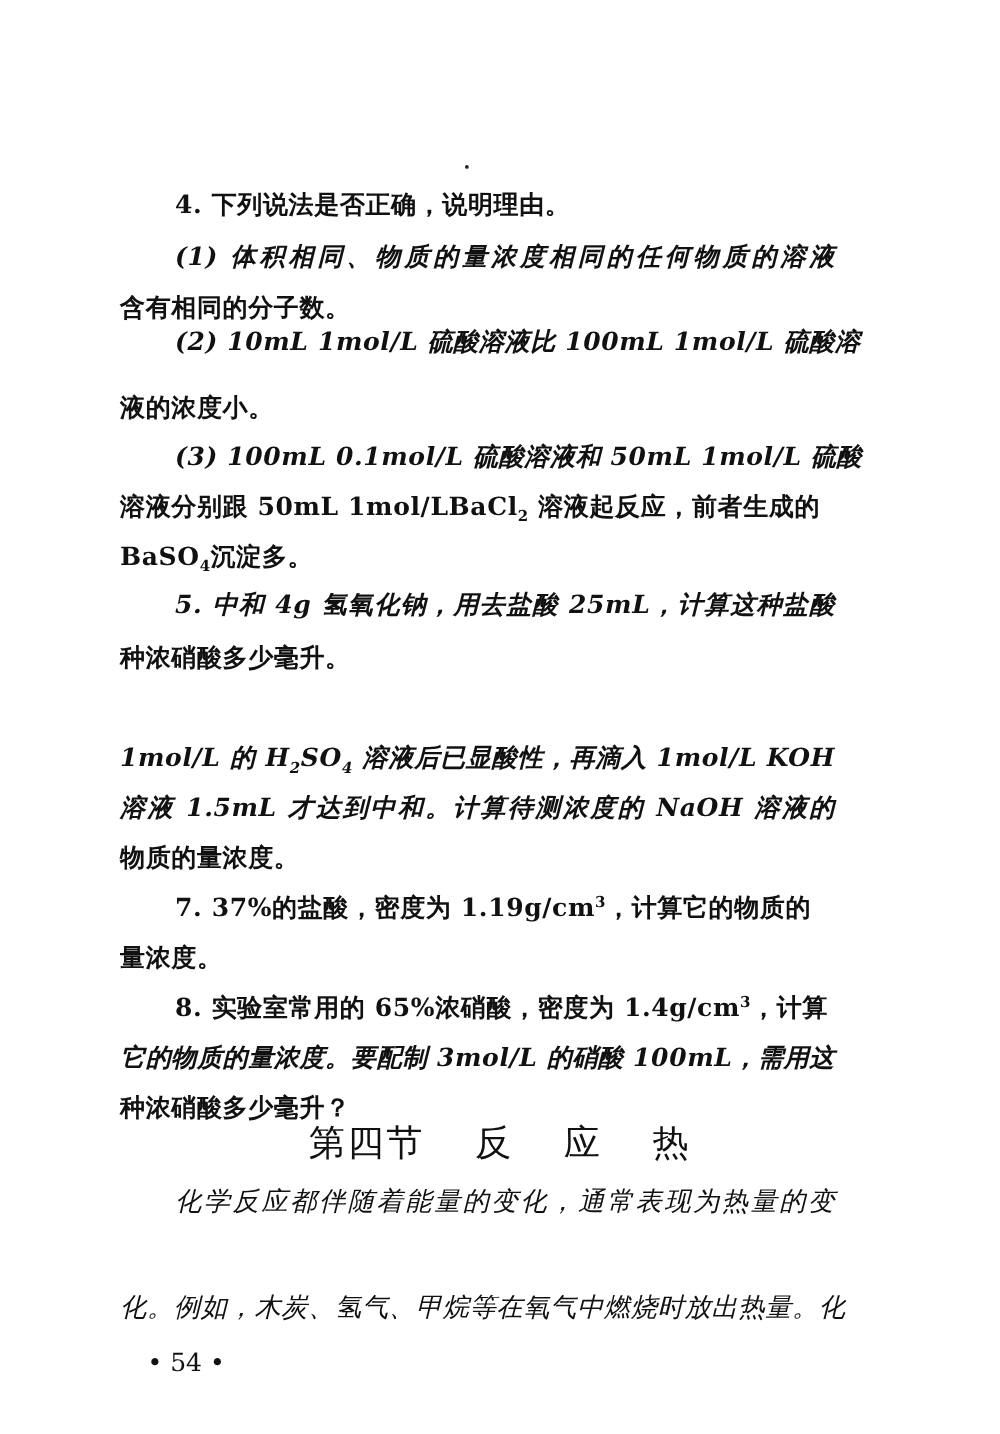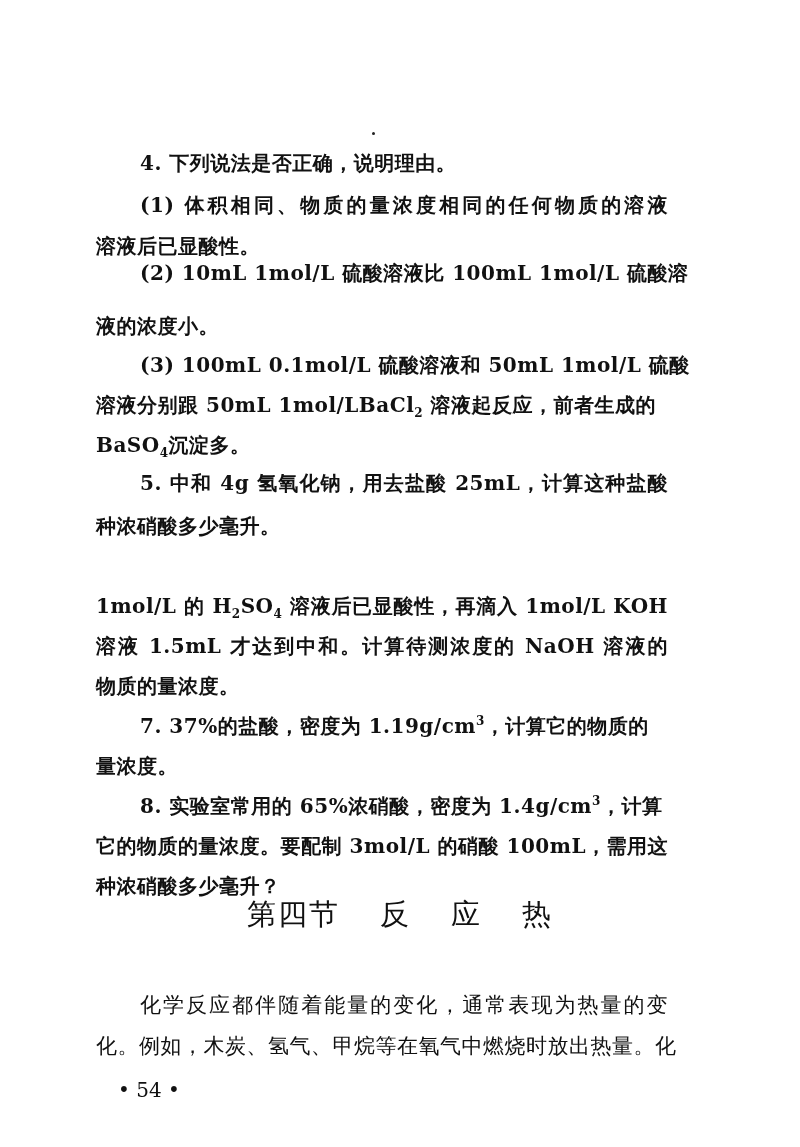--- a/index.html
+++ b/index.html
@@ -3,38 +3,38 @@
 <meta charset="utf-8">
 <style>
   html, body { margin: 0; padding: 0; background: #ffffff; }
   body { width: 800px; height: 1147px; position: relative; overflow: hidden;
          font-family: "DejaVu Serif", "Liberation Serif", serif; color: #111; }
   .page { position: absolute; left: 0; top: 0; width: 800px; height: 1147px; padding-left: 10px; }
   .dot { position: absolute; left: 372px; top: 132px; width: 3px; height: 3px; background:#222; border-radius:50%; }
   .line { position: absolute; left: 96px; width: 572px; font-size: 20px; line-height: 26px;
           font-weight: bold; white-space: nowrap; letter-spacing: 0.5px; }
   .indent { left: 140px; width: 528px; }
-  .just { text-align: justify; text-align-last: justify; }
+  .just { text-align: justify; text-align-last: justify; font-style: italic; }
   .section-title { position: absolute; left: 0; width: 800px; top: 895px; text-align: center;
                    font-size: 29px; font-weight: normal; letter-spacing: 2px; }
   .section-title span { display: inline-block; }
   .body-line { font-weight: normal; font-family: "DejaVu Sans", "Liberation Sans", sans-serif; font-size: 21px; }
   sub, sup { font-size: 60%; line-height: 0; }
   .pagenum { position: absolute; left: 118px; top: 1050px; font-size: 20px; }
 </style>
 </head>
 <body>
 
 <div class="page">
   <div class="dot"></div>
 
   <div class="line indent" style="top:150px">4. 下列说法是否正确，说明理由。</div>
 
   <div class="line indent just" style="top:192px">(1) 体积相同、物质的量浓度相同的任何物质的溶液</div>
-  <div class="line" style="top:233px">溶液后已显酸性。</div>
+  <div class="line" style="top:233px">含有相同的分子数。</div>
 
   <div class="line indent just" style="top:260px">(2) 10mL 1mol/L 硫酸溶液比 100mL 1mol/L 硫酸溶</div>
   <div class="line" style="top:313px">液的浓度小。</div>
 
   <div class="line indent just" style="top:352px">(3) 100mL 0.1mol/L 硫酸溶液和 50mL 1mol/L 硫酸</div>
   <div class="line" style="top:392px"><span>溶液分别跟 50mL 1mol/LBaCl</span><sub>2</sub><span> 溶液起反应，前者生成的</span></div>
   <div class="line" style="top:432px"><span>BaSO</span><sub>4</sub><span>沉淀多。</span></div>
 
   <div class="line indent just" style="top:470px">5. 中和 4g 氢氧化钠，用去盐酸 25mL，计算这种盐酸</div>
   <div class="line" style="top:513px">种浓硝酸多少毫升。</div>
@@ -47,17 +47,17 @@
   <div class="line" style="top:753px">量浓度。</div>
 
   <div class="line indent" style="top:793px"><span>8. 实验室常用的 65%浓硝酸，密度为 1.4g/cm</span><sup>3</sup><span>，计算</span></div>
   <div class="line just" style="top:833px">它的物质的量浓度。要配制 3mol/L 的硝酸 100mL，需用这</div>
   <div class="line" style="top:873px">种浓硝酸多少毫升？</div>
 
   <div class="section-title">
     <span>第四节</span><span style="width:40px"></span><span>反</span><span style="width:40px"></span><span>应</span><span style="width:40px"></span><span>热</span>
   </div>
 
-  <div class="line indent just body-line" style="top:992px">化学反应都伴随着能量的变化，通常表现为热量的变</div>
+  <div class="line indent just body-line" style="top:948px">化学反应都伴随着能量的变化，通常表现为热量的变</div>
   <div class="line just body-line" style="top:1033px; width:572px">化。例如，木炭、氢气、甲烷等在氧气中燃烧时放出热量。化</div>
 
   <div class="pagenum" style="top:1078px">• 54 •</div>
 </div>
 
 </body></html>

